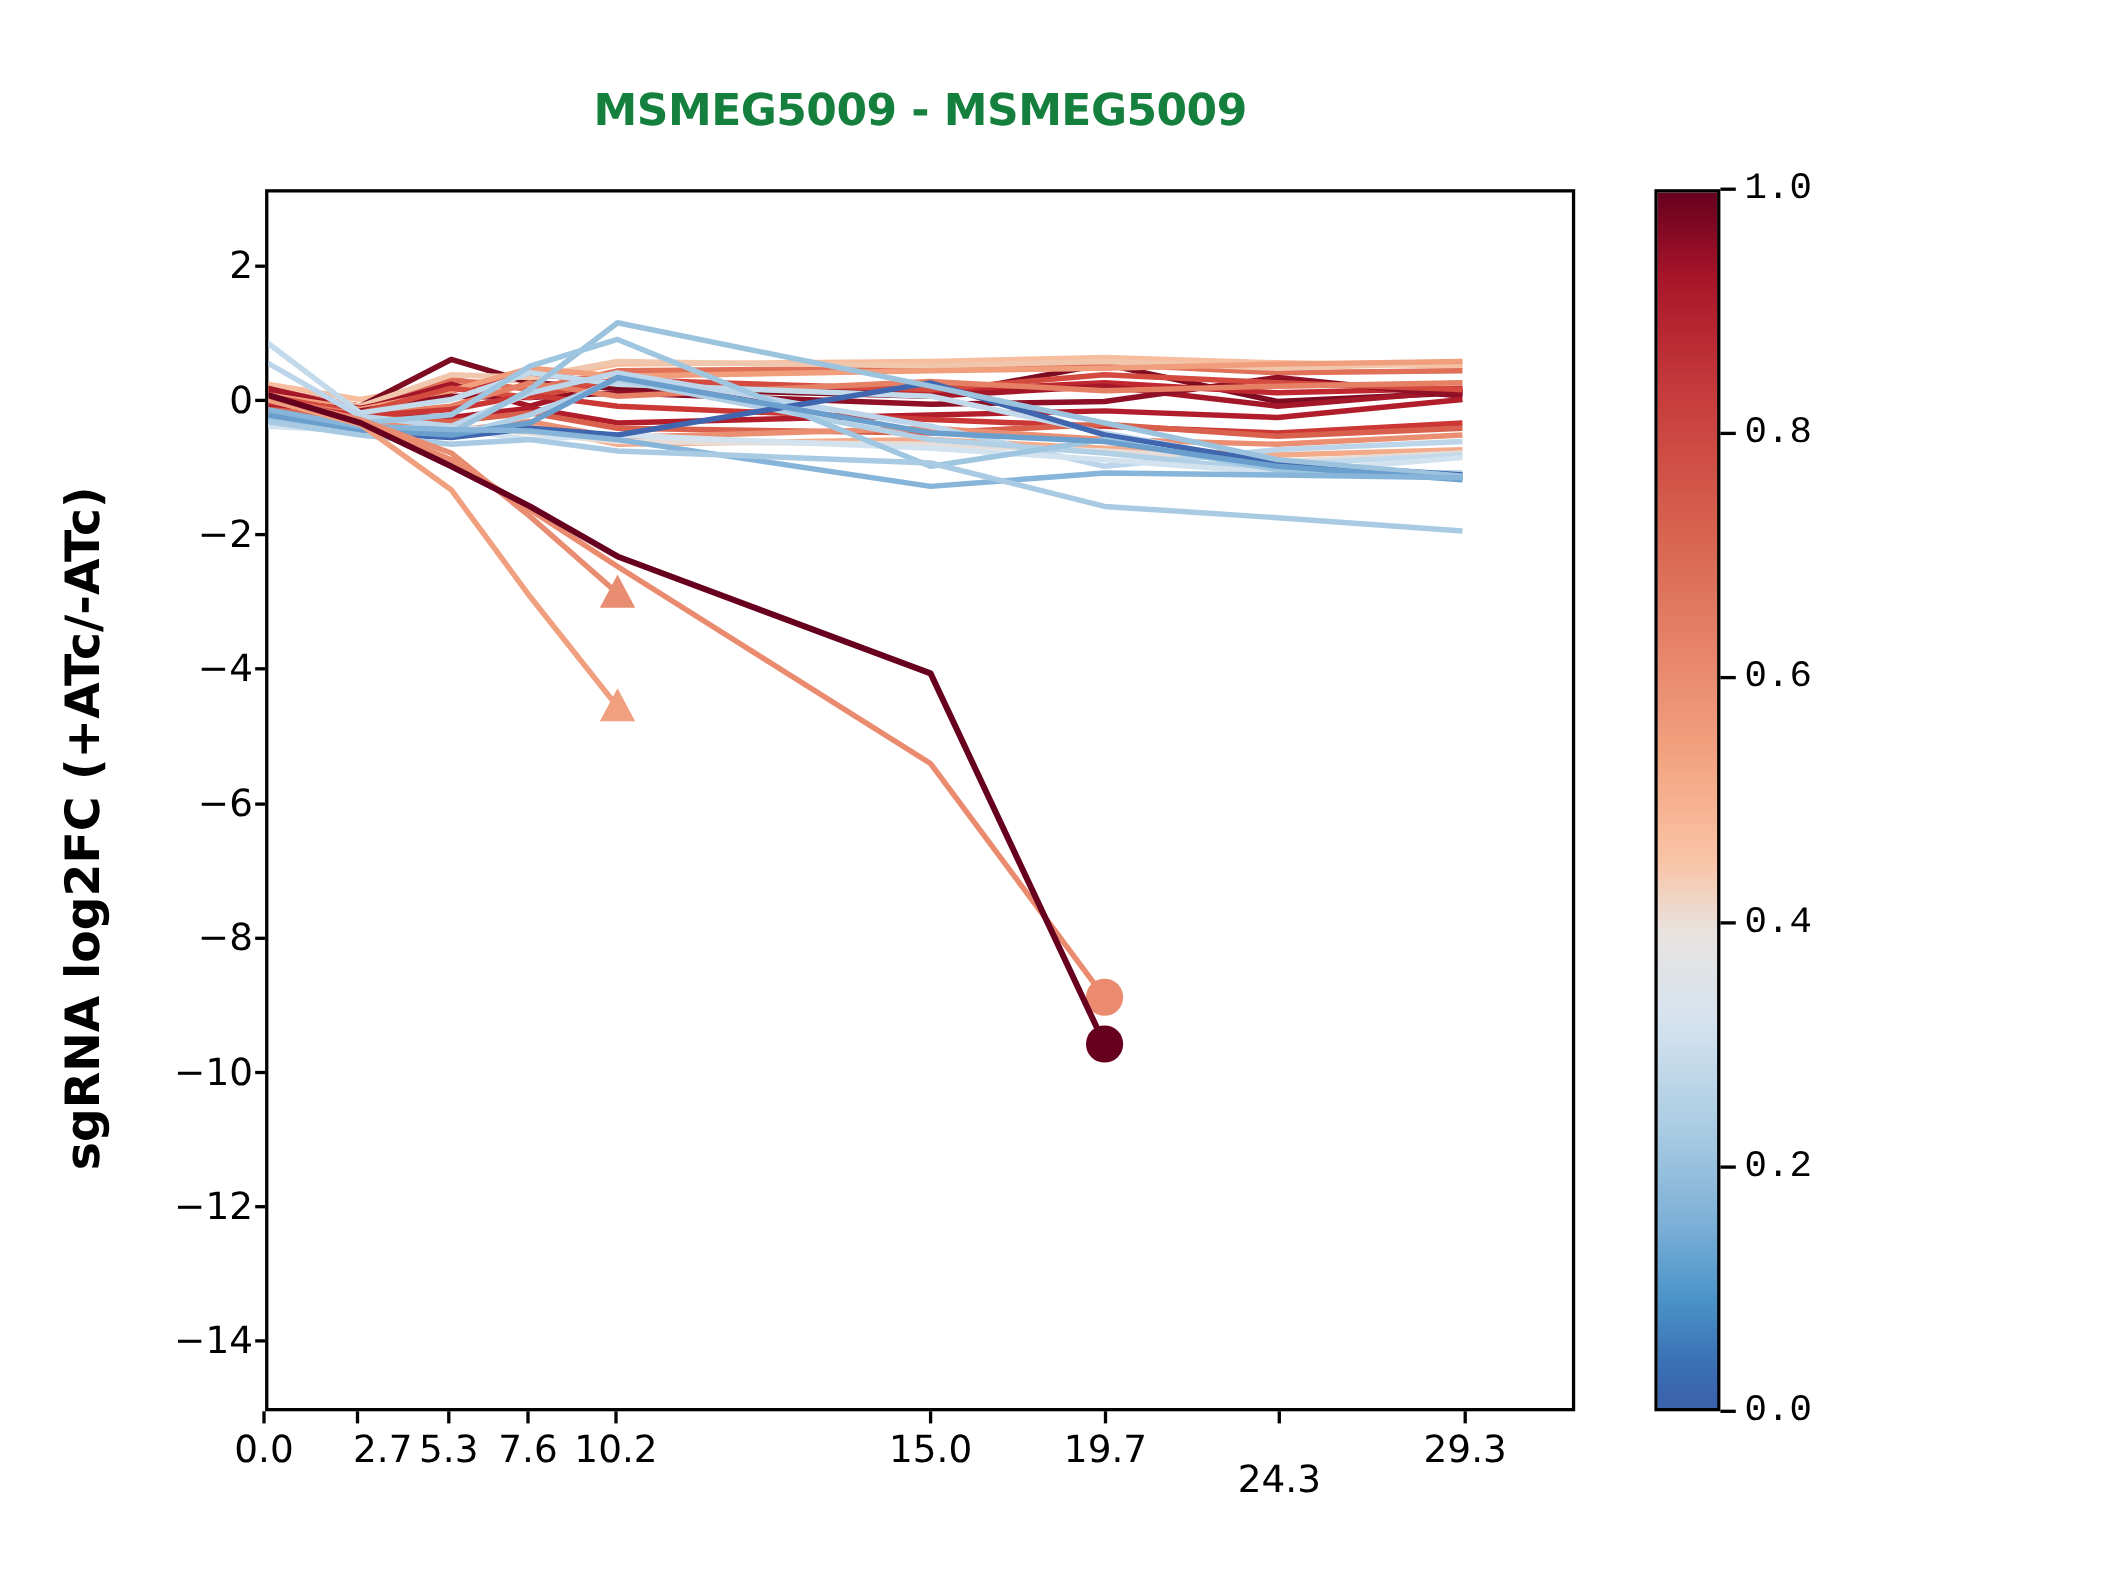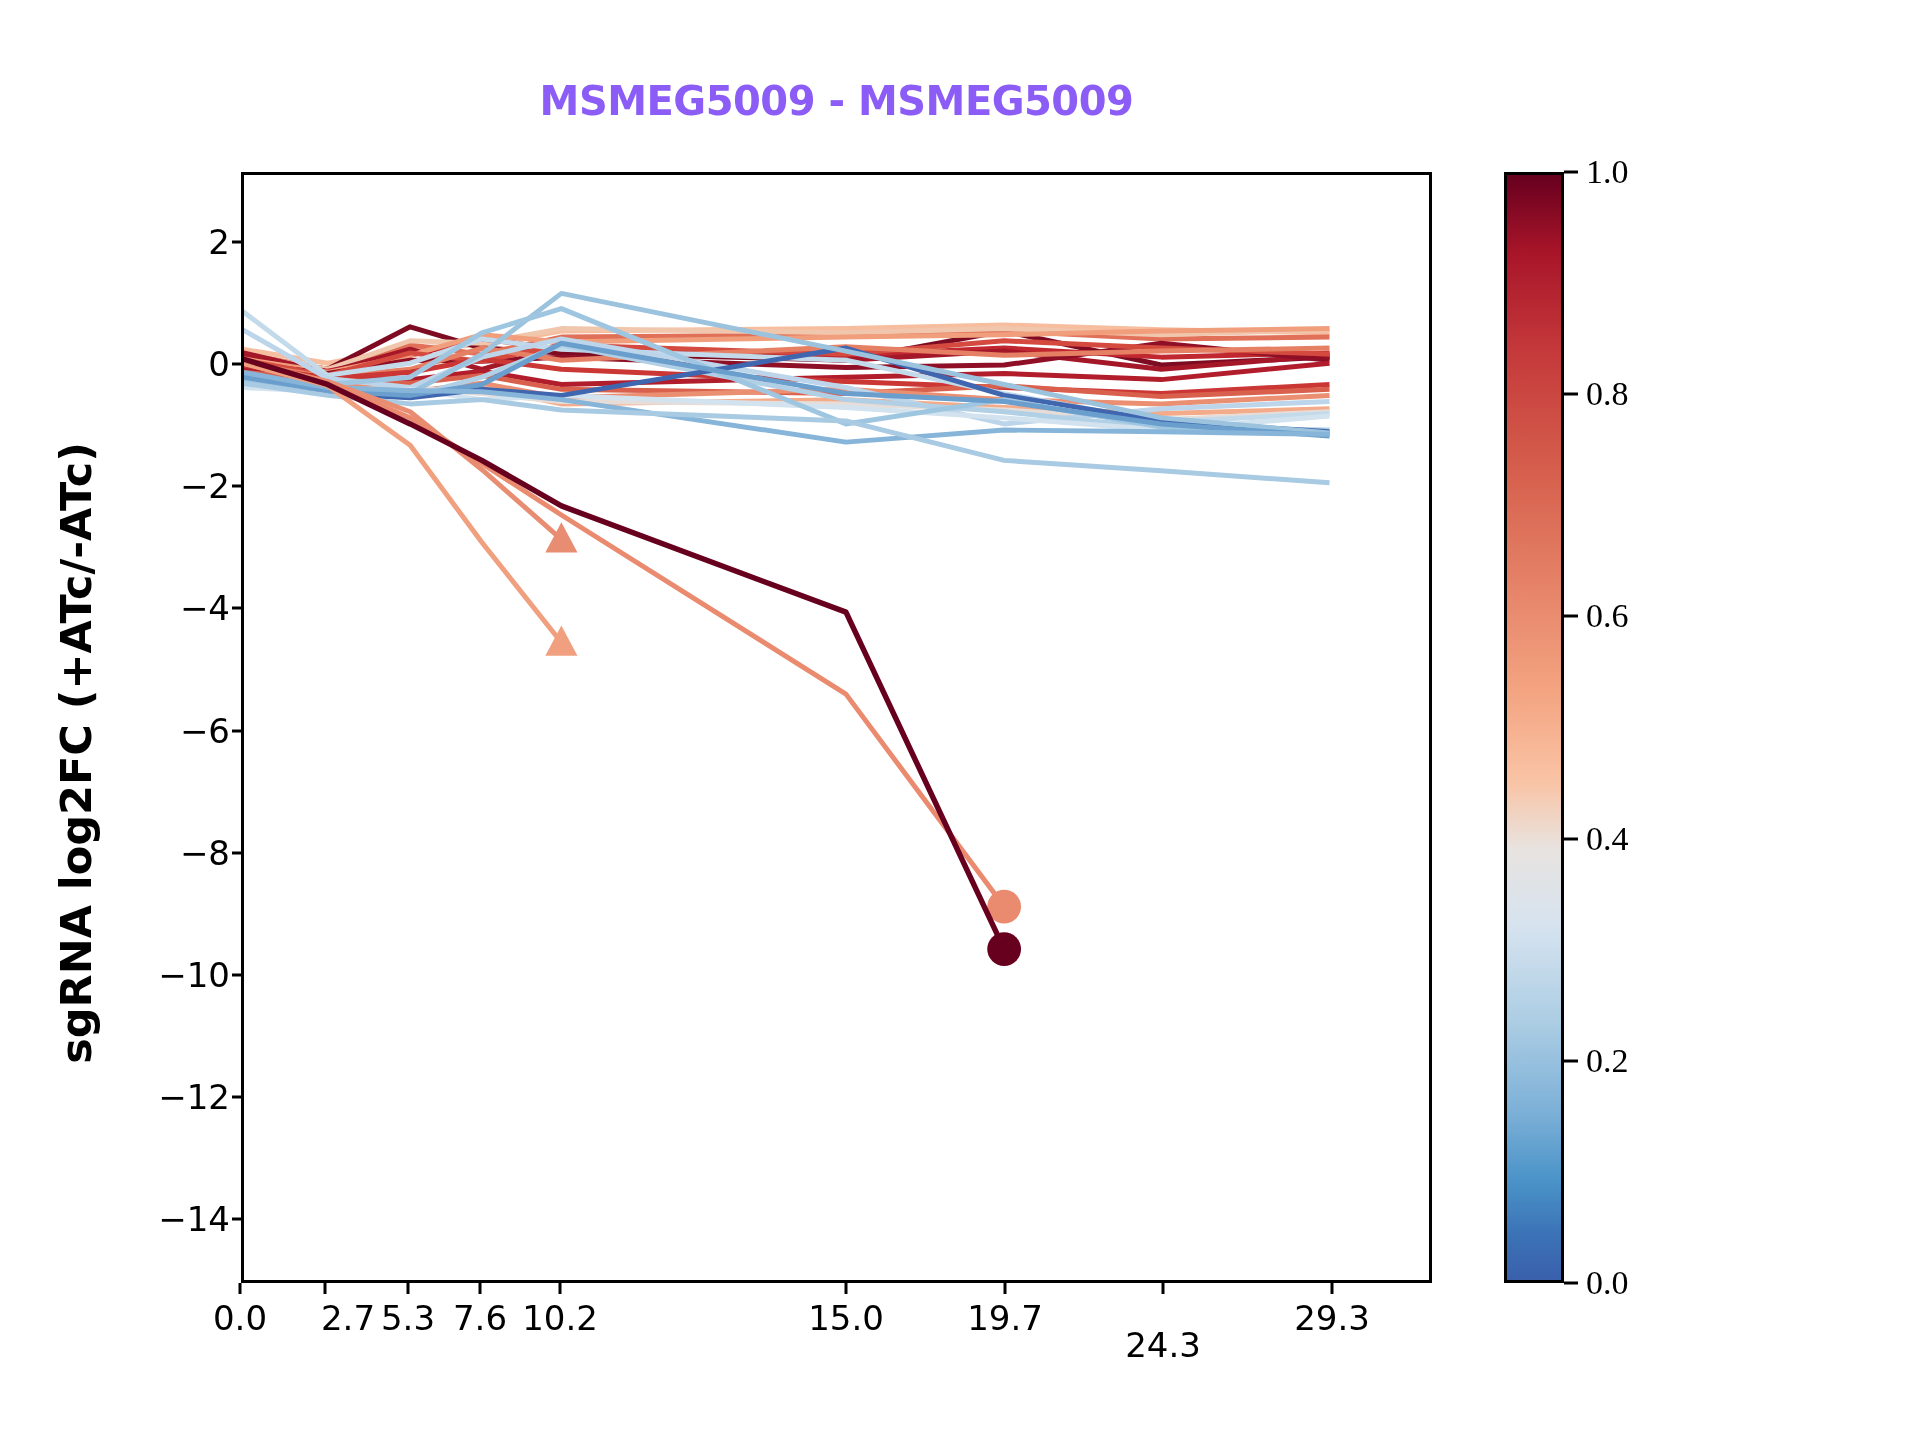--- a/index.html
+++ b/index.html
@@ -2,21 +2,21 @@
 <html><head>
 <meta charset="utf-8">
 <style>
   html,body{margin:0;padding:0;background:#ffffff;}
   body{width:1920px;height:1440px;font-family:"DejaVu Sans",sans-serif;overflow:hidden;}
   #root{position:relative;width:1920px;height:1440px;background:#fff;}
 
   
   #chart-title{
     position:absolute;left:241px;top:78px;width:1191px;
-    text-align:center;font-size:40px;font-weight:bold;color:#8b5cf6;
+    text-align:center;font-size:40px;font-weight:bold;color:#15803d;
     font-family:"DejaVu Sans",sans-serif;letter-spacing:-0.5px;
     white-space:nowrap;
   }
 
   
   #plot-frame{
     position:absolute;left:241px;top:172px;width:1191px;height:1111px;
     border:3px solid #000;box-sizing:border-box;background:#fff;
   }
   #plot-svg{position:absolute;left:0;top:0;width:100%;height:100%;display:block;}
@@ -64,21 +64,21 @@
       #e8e3e0 61%,
       #d6e3ef 68%,
       #aacce3 77%,
       #7bafd7 85%,
       #4a93c8 91%,
       #3b72b6 96%,
       #3a60ab 100%);
   }
   .cbtick-label{
     position:absolute;left:1586px;font-size:34px;color:#000;
-    font-family:Liberation Serif, serif;transform:translateY(-50%);
+    font-family:Liberation Mono, monospace;transform:translateY(-50%);
     white-space:nowrap;
   }
   .cbtick-mark{position:absolute;left:1564px;width:14px;height:3px;background:#000;transform:translateY(-50%);}
 </style>
 </head>
 <body>
 
 <div id="root">
 
   <div id="chart-title">MSMEG5009 - MSMEG5009</div>

